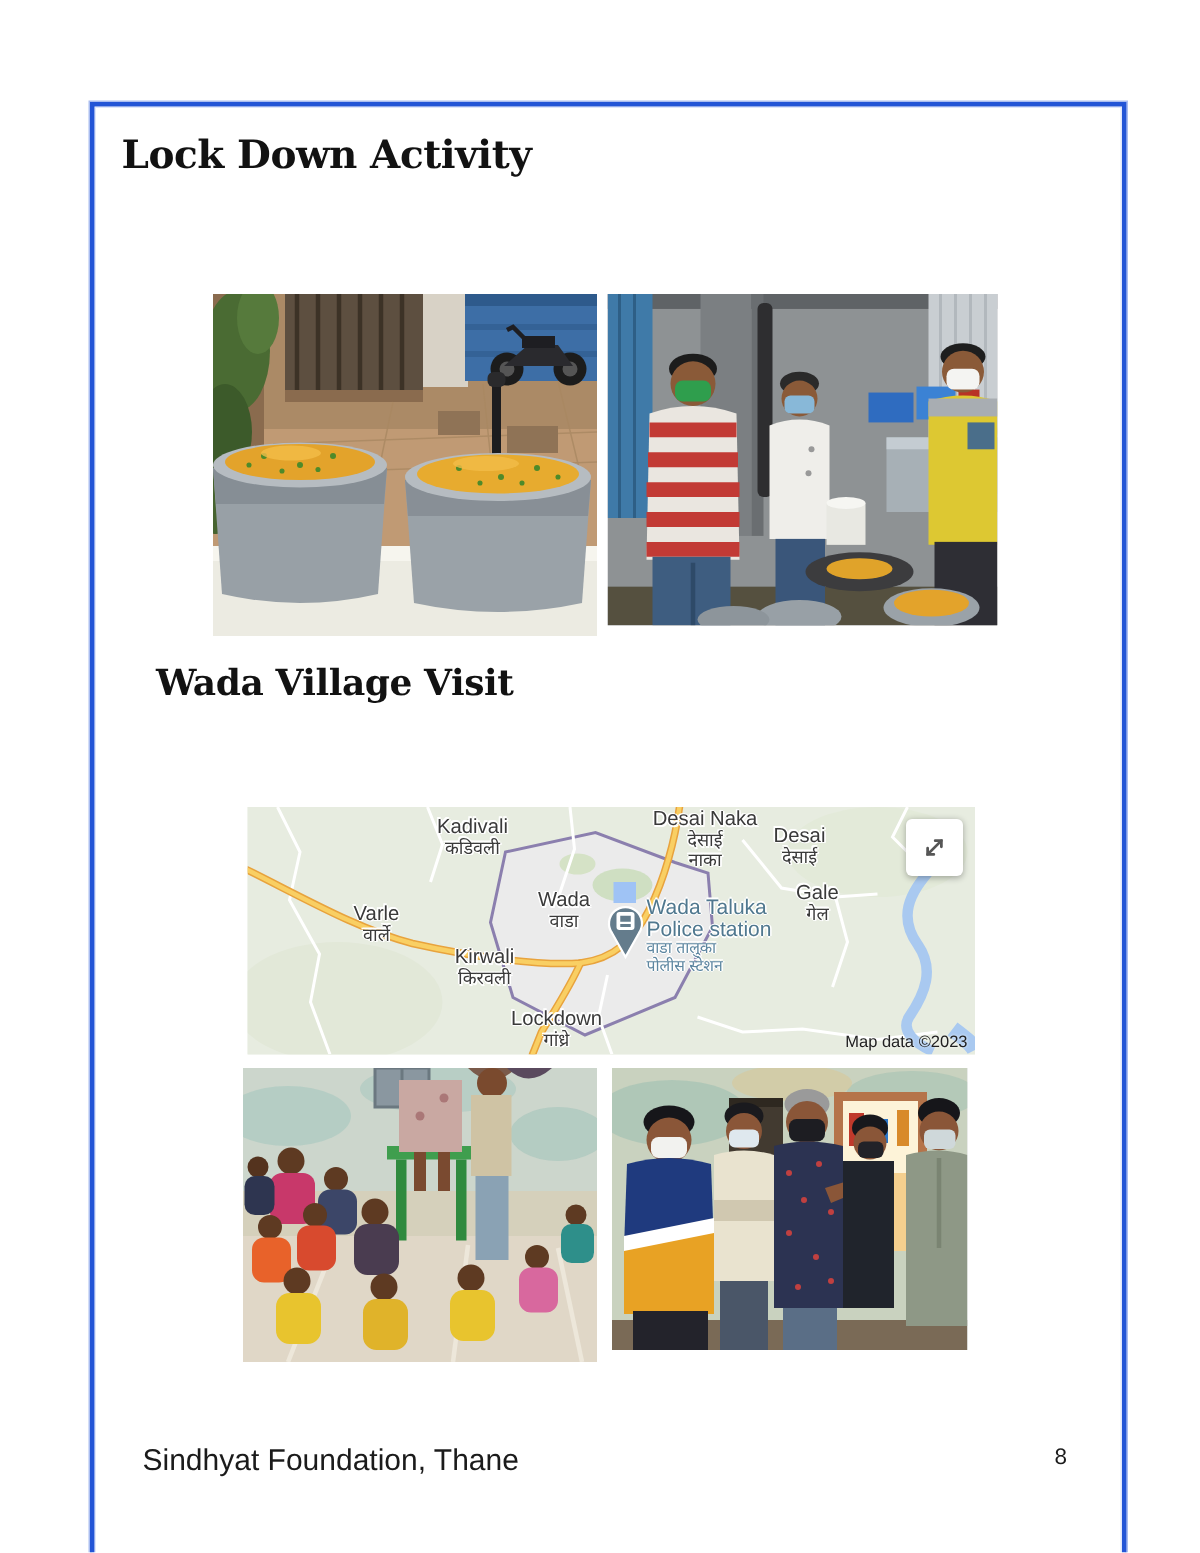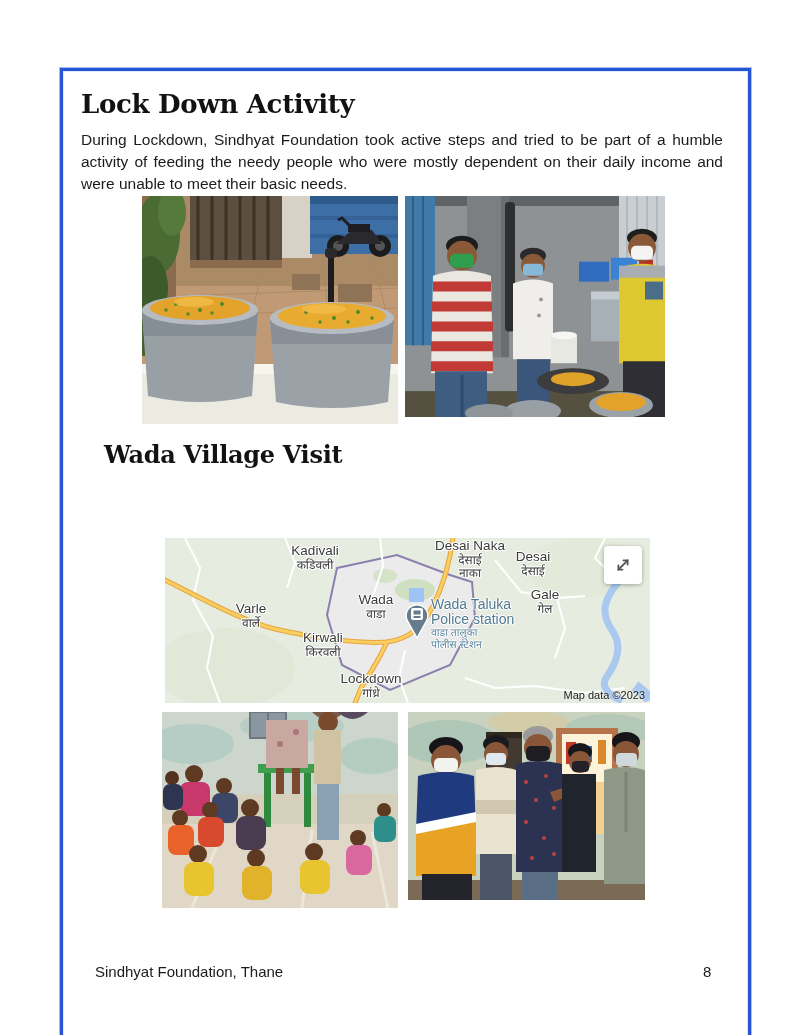--- a/index.html
+++ b/index.html
@@ -27,31 +27,30 @@
              text-shadow:-1px 0 #fff,1px 0 #fff,0 -1px #fff,0 1px #fff,1px 1px #fff,-1px -1px #fff;}
   .map-label .hi{font-size:12px;}
   #lbl-poi{position:absolute;left:266px;top:59px;transform:none;text-align:left;line-height:1.08;
            color:#50788f;font-size:14px;white-space:nowrap;
            text-shadow:-1px 0 #fff,1px 0 #fff,0 -1px #fff,0 1px #fff;}
   #lbl-poi .hi{font-size:10.5px;color:#5d86a0;}
   #map-attribution{position:absolute;right:5px;bottom:2px;font-size:11px;color:#202020;
                    text-shadow:0 0 2px #fff;padding-left:46px;}
   #map-expand{position:absolute;right:8px;top:8px;width:38px;height:38px;background:#fff;border-radius:4px;
               box-shadow:0 1px 4px rgba(0,0,0,.3);display:flex;align-items:center;justify-content:center;}
-  .footer-left{position:absolute;left:95px;top:963px;font-size:15px;color:#1b1b1b;}
+  .footer-left{position:absolute;left:95px;top:963px;font-size:20px;color:#1b1b1b;}
   .footer-page{position:absolute;left:703px;top:963px;font-size:15px;color:#1b1b1b;}
 </style>
 </head>
 <body>
 
 <div class="page">
   <div id="doc-box">
 
     <div class="h1">Lock Down Activity</div>
-    <div class="para" id="para1">During Lockdown, Sindhyat Foundation took active steps and tried to be part of a humble activity of feeding the needy people who were mostly dependent on their daily income and were unable to meet their basic needs.</div>
 
     <div class="photo" id="photo-pots">
       <svg viewBox="0 0 256 228" preserveAspectRatio="none">
         <rect width="256" height="228" fill="#c09a74"></rect>
         <rect width="256" height="90" fill="#ab8a66"></rect>
         <rect x="140" y="0" width="30" height="62" fill="#d8d2c6"></rect>
         <rect x="168" y="0" width="88" height="58" fill="#3d6ea6"></rect>
         <rect x="168" y="0" width="88" height="8" fill="#2e5a8c"></rect>
         <rect x="168" y="20" width="88" height="4" fill="#2e5a8c" opacity=".6"></rect>
         <rect x="168" y="38" width="88" height="4" fill="#2e5a8c" opacity=".6"></rect>

